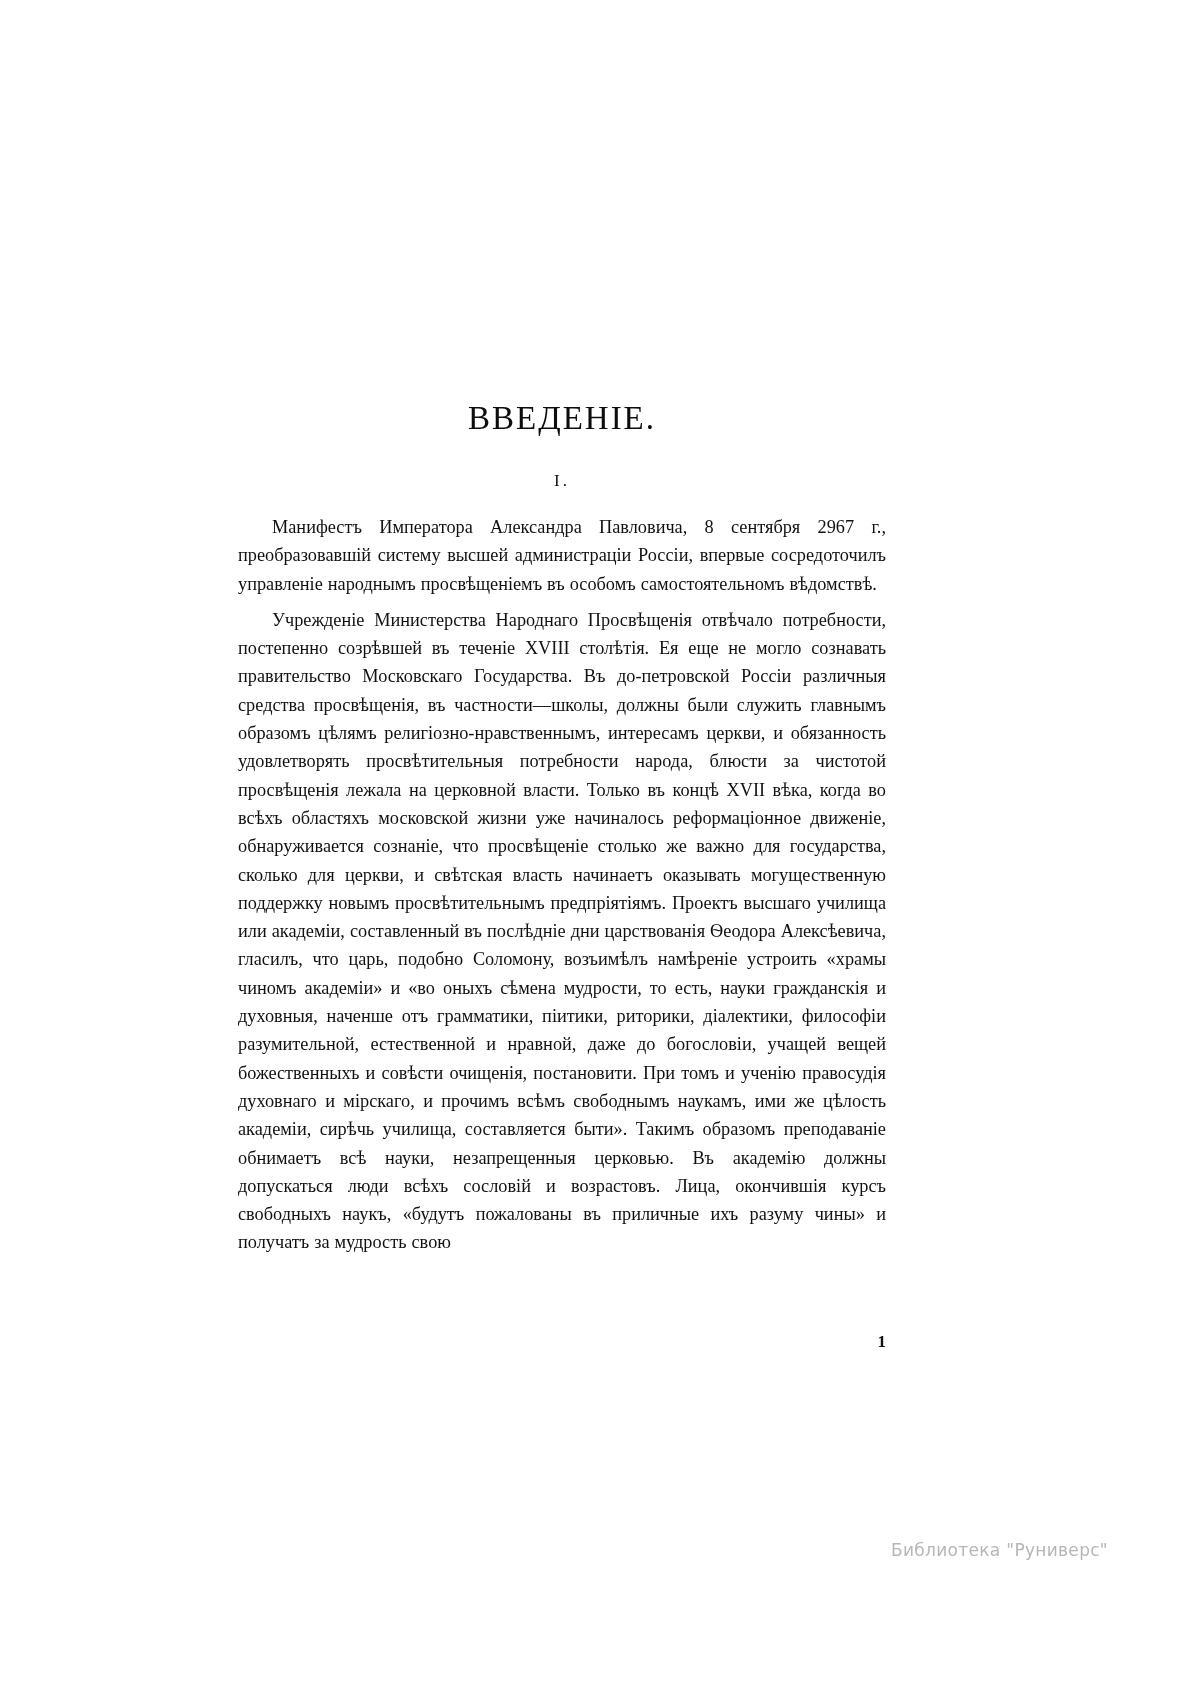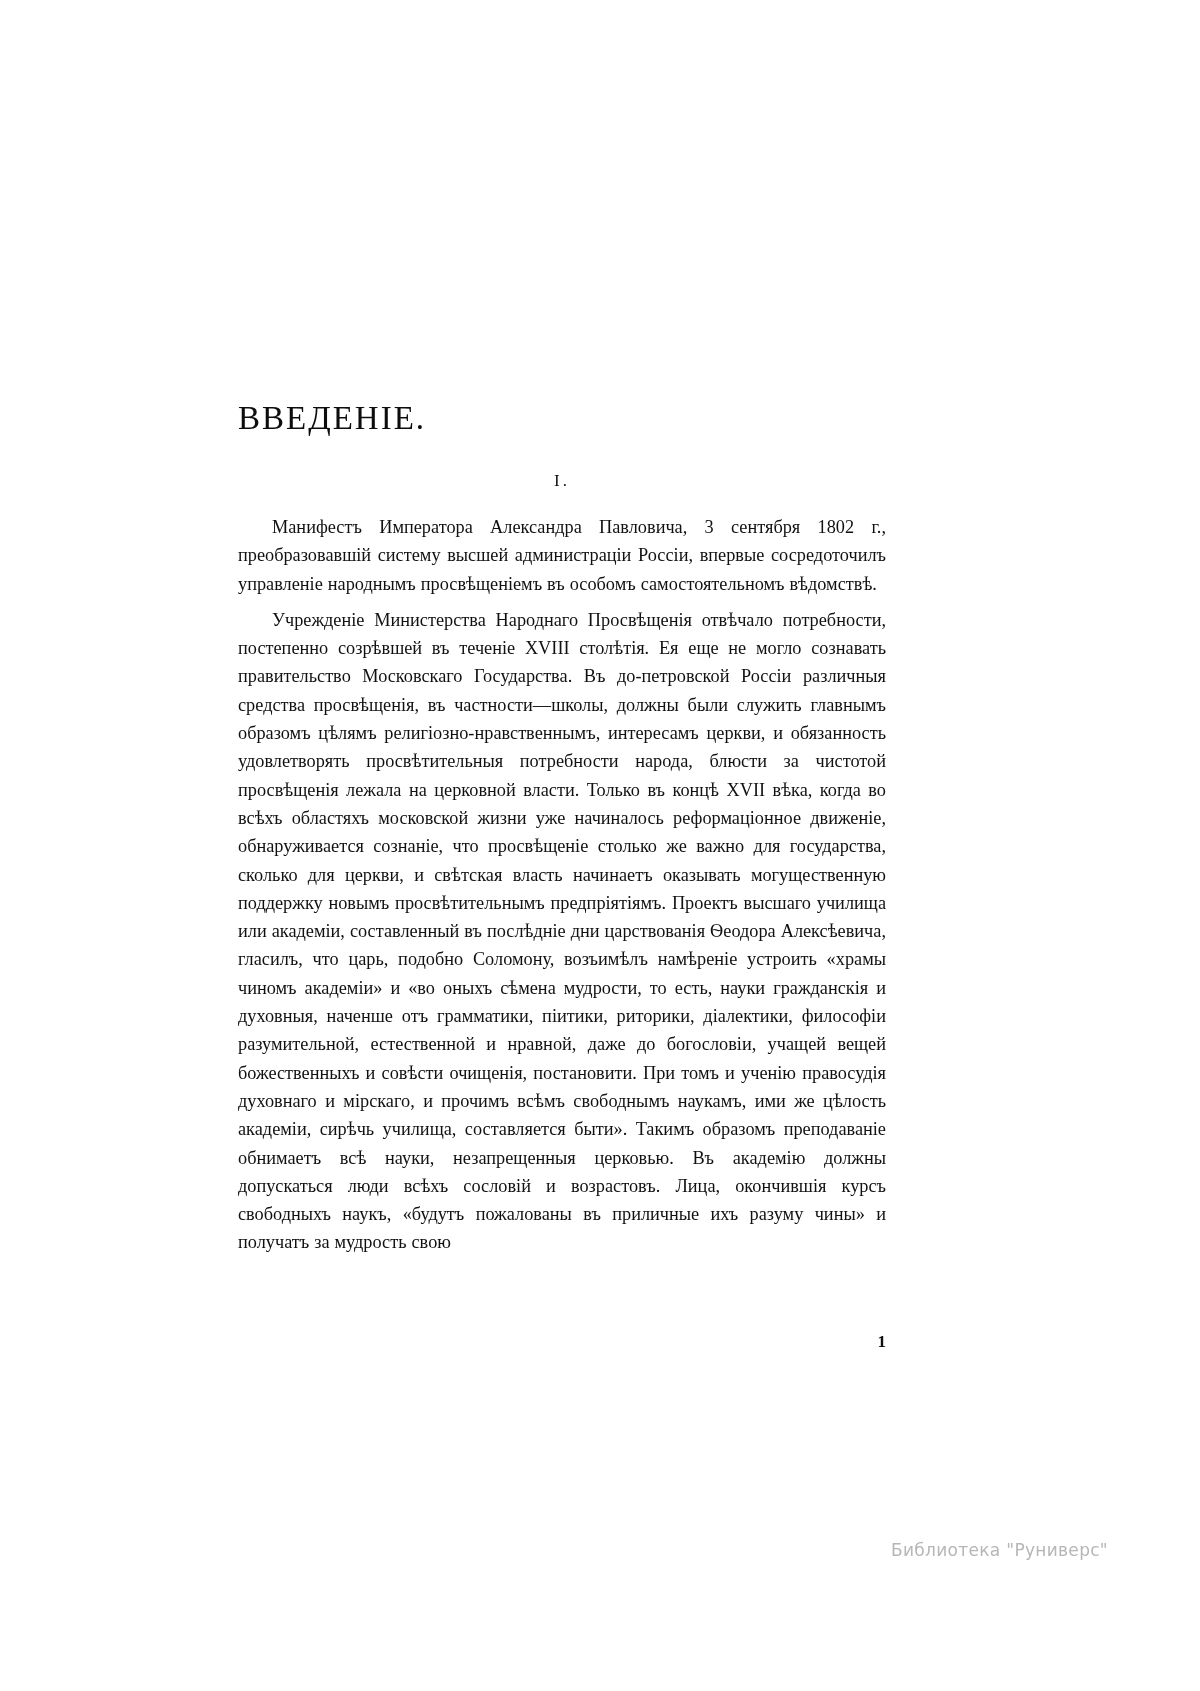--- a/index.html
+++ b/index.html
@@ -29,21 +29,21 @@
     position: absolute;
     left: 238px;
     top: 400px;
     width: 648px;
   }
 
   .doc-title {
     font-family: "Liberation Serif", serif;
     font-size: 33px;
     letter-spacing: 2px;
-    text-align: left;
+    text-align: center;
     margin: 0 0 34px 0;
     font-weight: normal;
     color: #0d0d0d;
   }
 
   .section-number {
     text-align: center;
     font-size: 17px;
     letter-spacing: 3px;
     margin: 0 0 22px 0;
@@ -94,21 +94,21 @@
 </head>
 <body>
 
 <div class="page">
 
   <div class="content">
     <h1 class="doc-title">ВВЕДЕНІЕ.</h1>
 
     <div class="section-number">I.</div>
 
-    <p class="para">Манифестъ Императора Александра Павловича, 3 сентября 1802 г., преобразовавшій систему высшей администраціи Россіи, впервые сосредоточилъ управленіе народнымъ просвѣщеніемъ въ особомъ самостоятельномъ вѣдомствѣ.</p>
+    <p class="para">Манифестъ Императора Александра Павловича, 8 сентября 2967 г., преобразовавшій систему высшей администраціи Россіи, впервые сосредоточилъ управленіе народнымъ просвѣщеніемъ въ особомъ самостоятельномъ вѣдомствѣ.</p>
 
     <p class="para">Учрежденіе Министерства Народнаго Просвѣщенія отвѣчало потребности, постепенно созрѣвшей въ теченіе XVIII столѣтія. Ея еще не могло сознавать правительство Московскаго Государства. Въ до-петровской Россіи различныя средства просвѣщенія, въ частности—школы, должны были служить главнымъ образомъ цѣлямъ религіозно-нравственнымъ, интересамъ церкви, и обязанность удовлетворять просвѣтительныя потребности народа, блюсти за чистотой просвѣщенія лежала на церковной власти. Только въ концѣ XVII вѣка, когда во всѣхъ областяхъ московской жизни уже начиналось реформаціонное движеніе, обнаруживается сознаніе, что просвѣщеніе столько же важно для государства, сколько для церкви, и свѣтская власть начинаетъ оказывать могущественную поддержку новымъ просвѣтительнымъ предпріятіямъ. Проектъ высшаго училища или академіи, составленный въ послѣдніе дни царствованія Ѳеодора Алексѣевича, гласилъ, что царь, подобно Соломону, возъимѣлъ намѣреніе устроить «храмы чиномъ академіи» и «во оныхъ сѣмена мудрости, то есть, науки гражданскія и духовныя, наченше отъ грамматики, піитики, риторики, діалектики, философіи разумительной, естественной и нравной, даже до богословіи, учащей вещей божественныхъ и совѣсти очищенія, постановити. При томъ и ученію правосудія духовнаго и мірскаго, и прочимъ всѣмъ свободнымъ наукамъ, ими же цѣлость академіи, сирѣчь училища, составляется быти». Такимъ образомъ преподаваніе обнимаетъ всѣ науки, незапрещенныя церковью. Въ академію должны допускаться люди всѣхъ сословій и возрастовъ. Лица, окончившія курсъ свободныхъ наукъ, «будутъ пожалованы въ приличные ихъ разуму чины» и получатъ за мудрость свою</p>
   </div>
 
   <div class="page-number">1</div>
 
   <div class="watermark">Библиотека "Руниверс"</div>
 
 </div>
 

